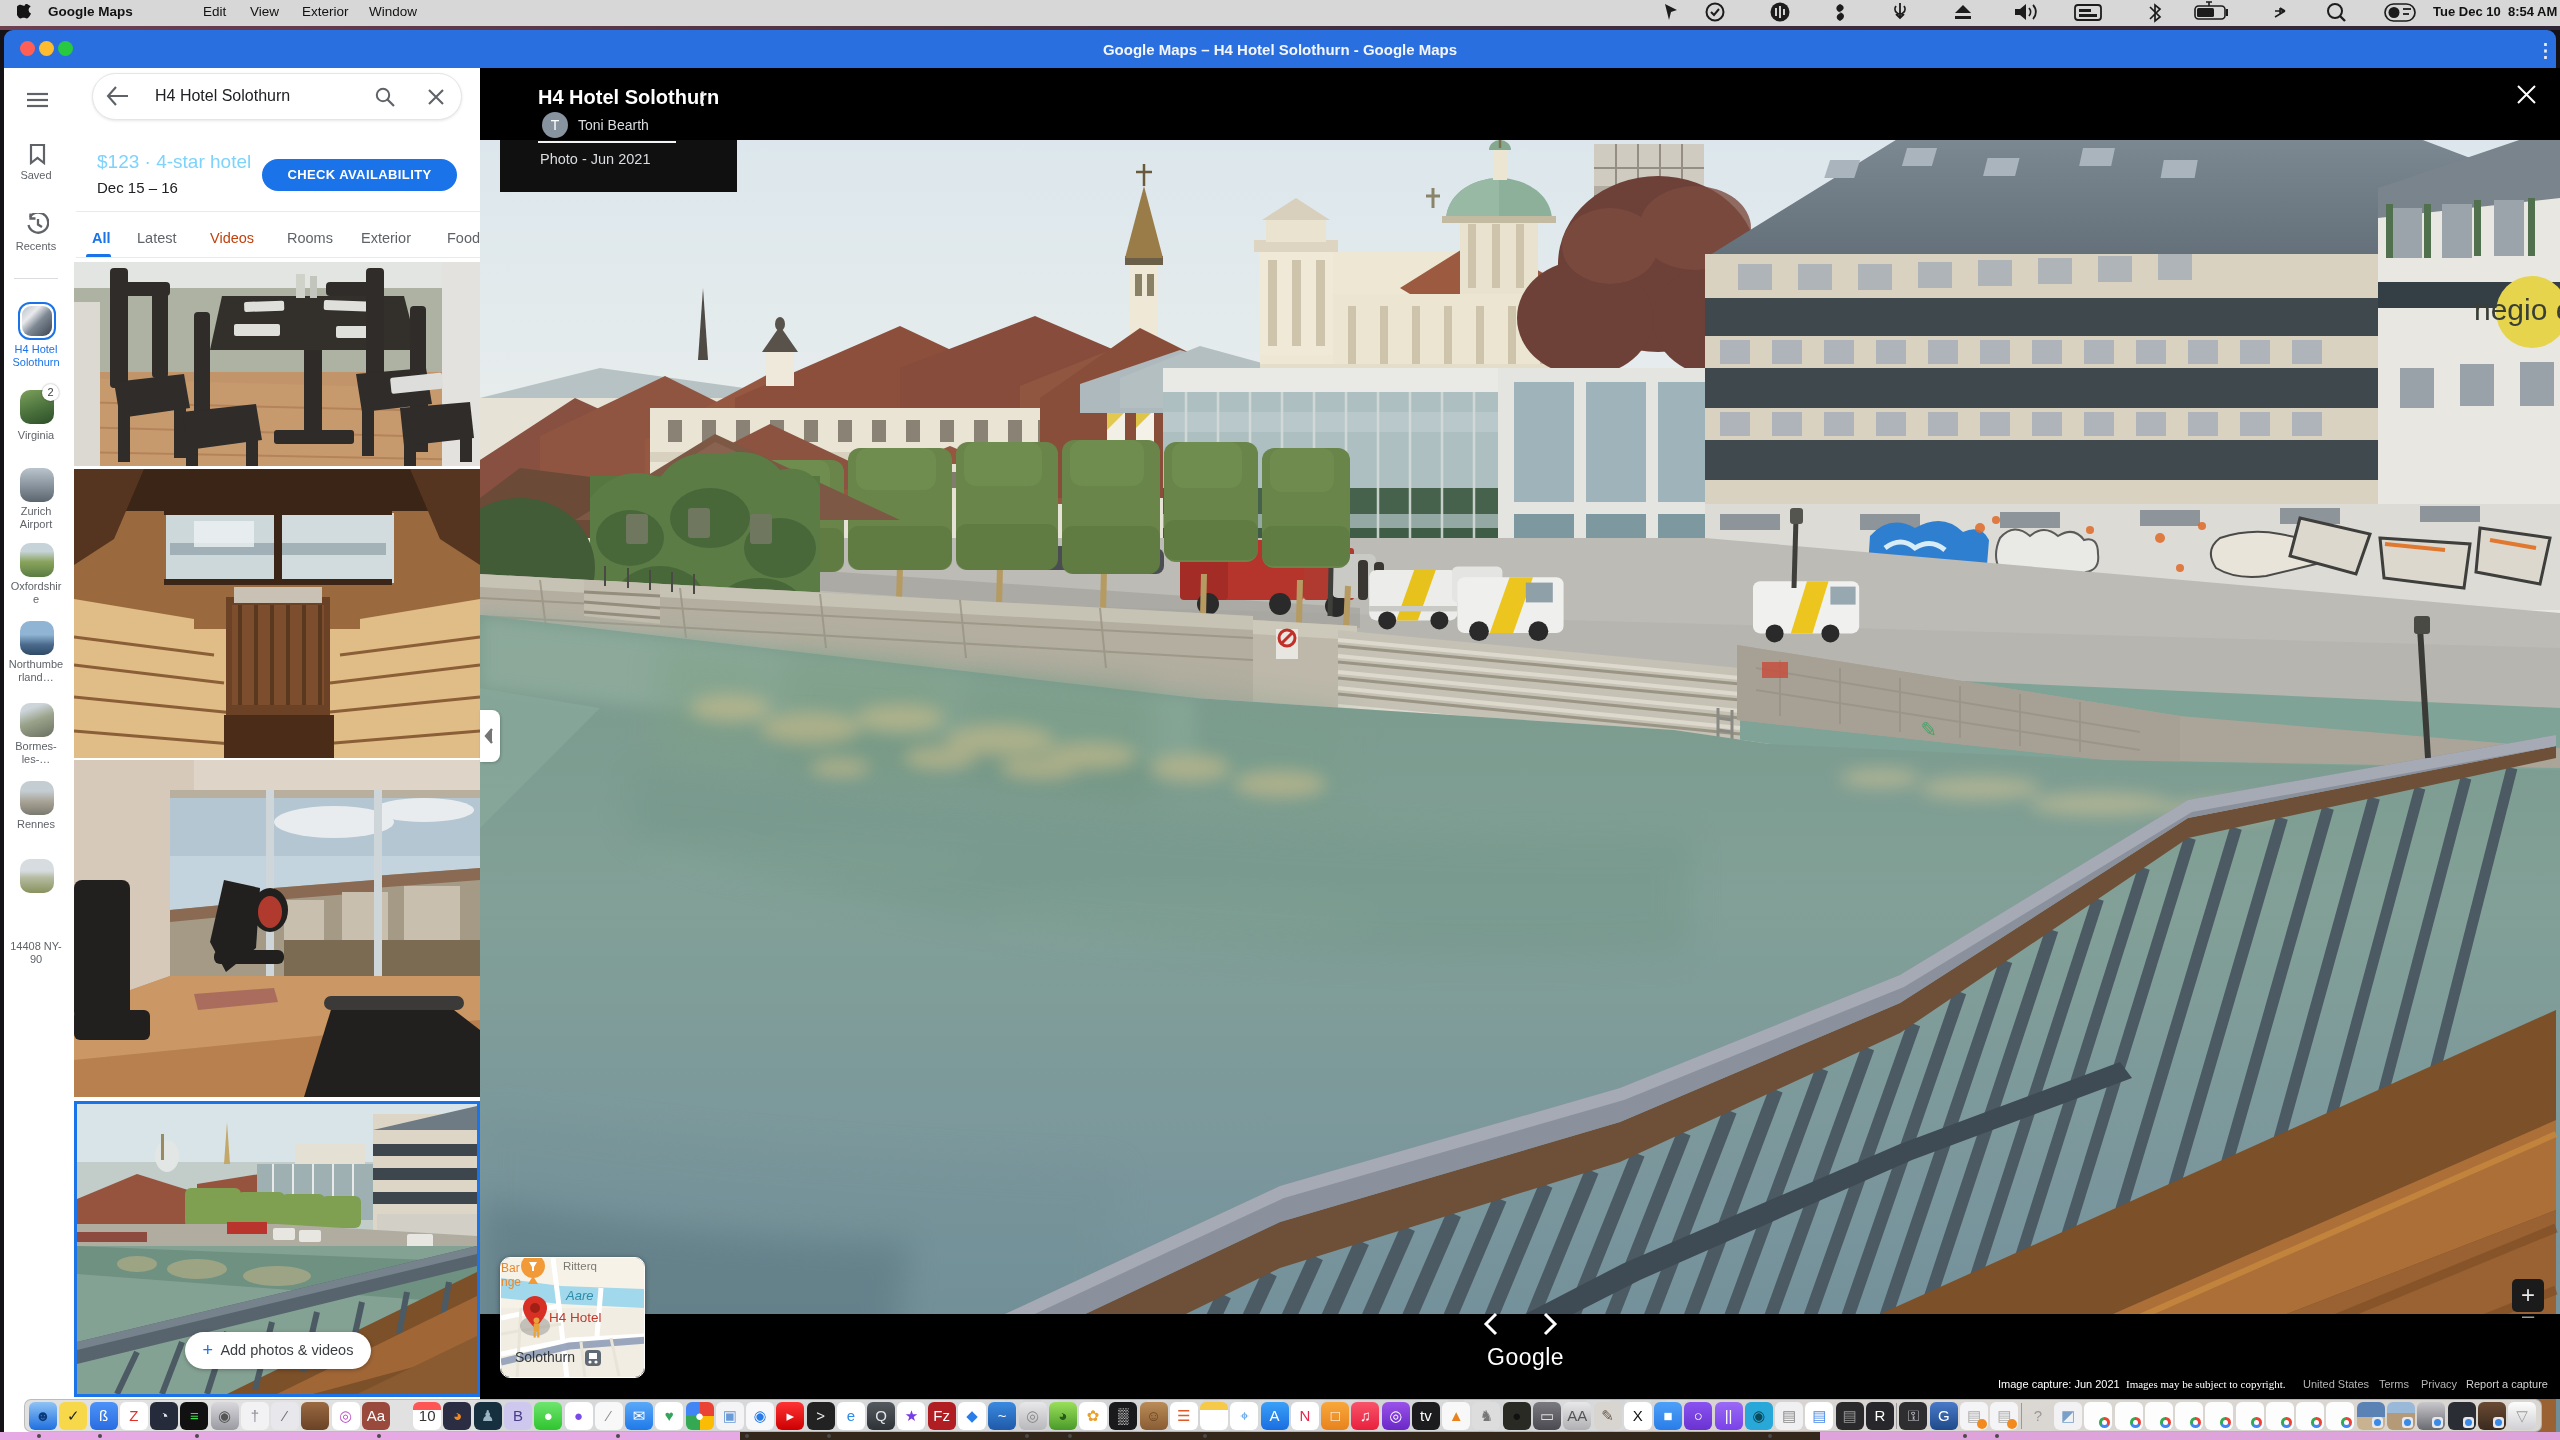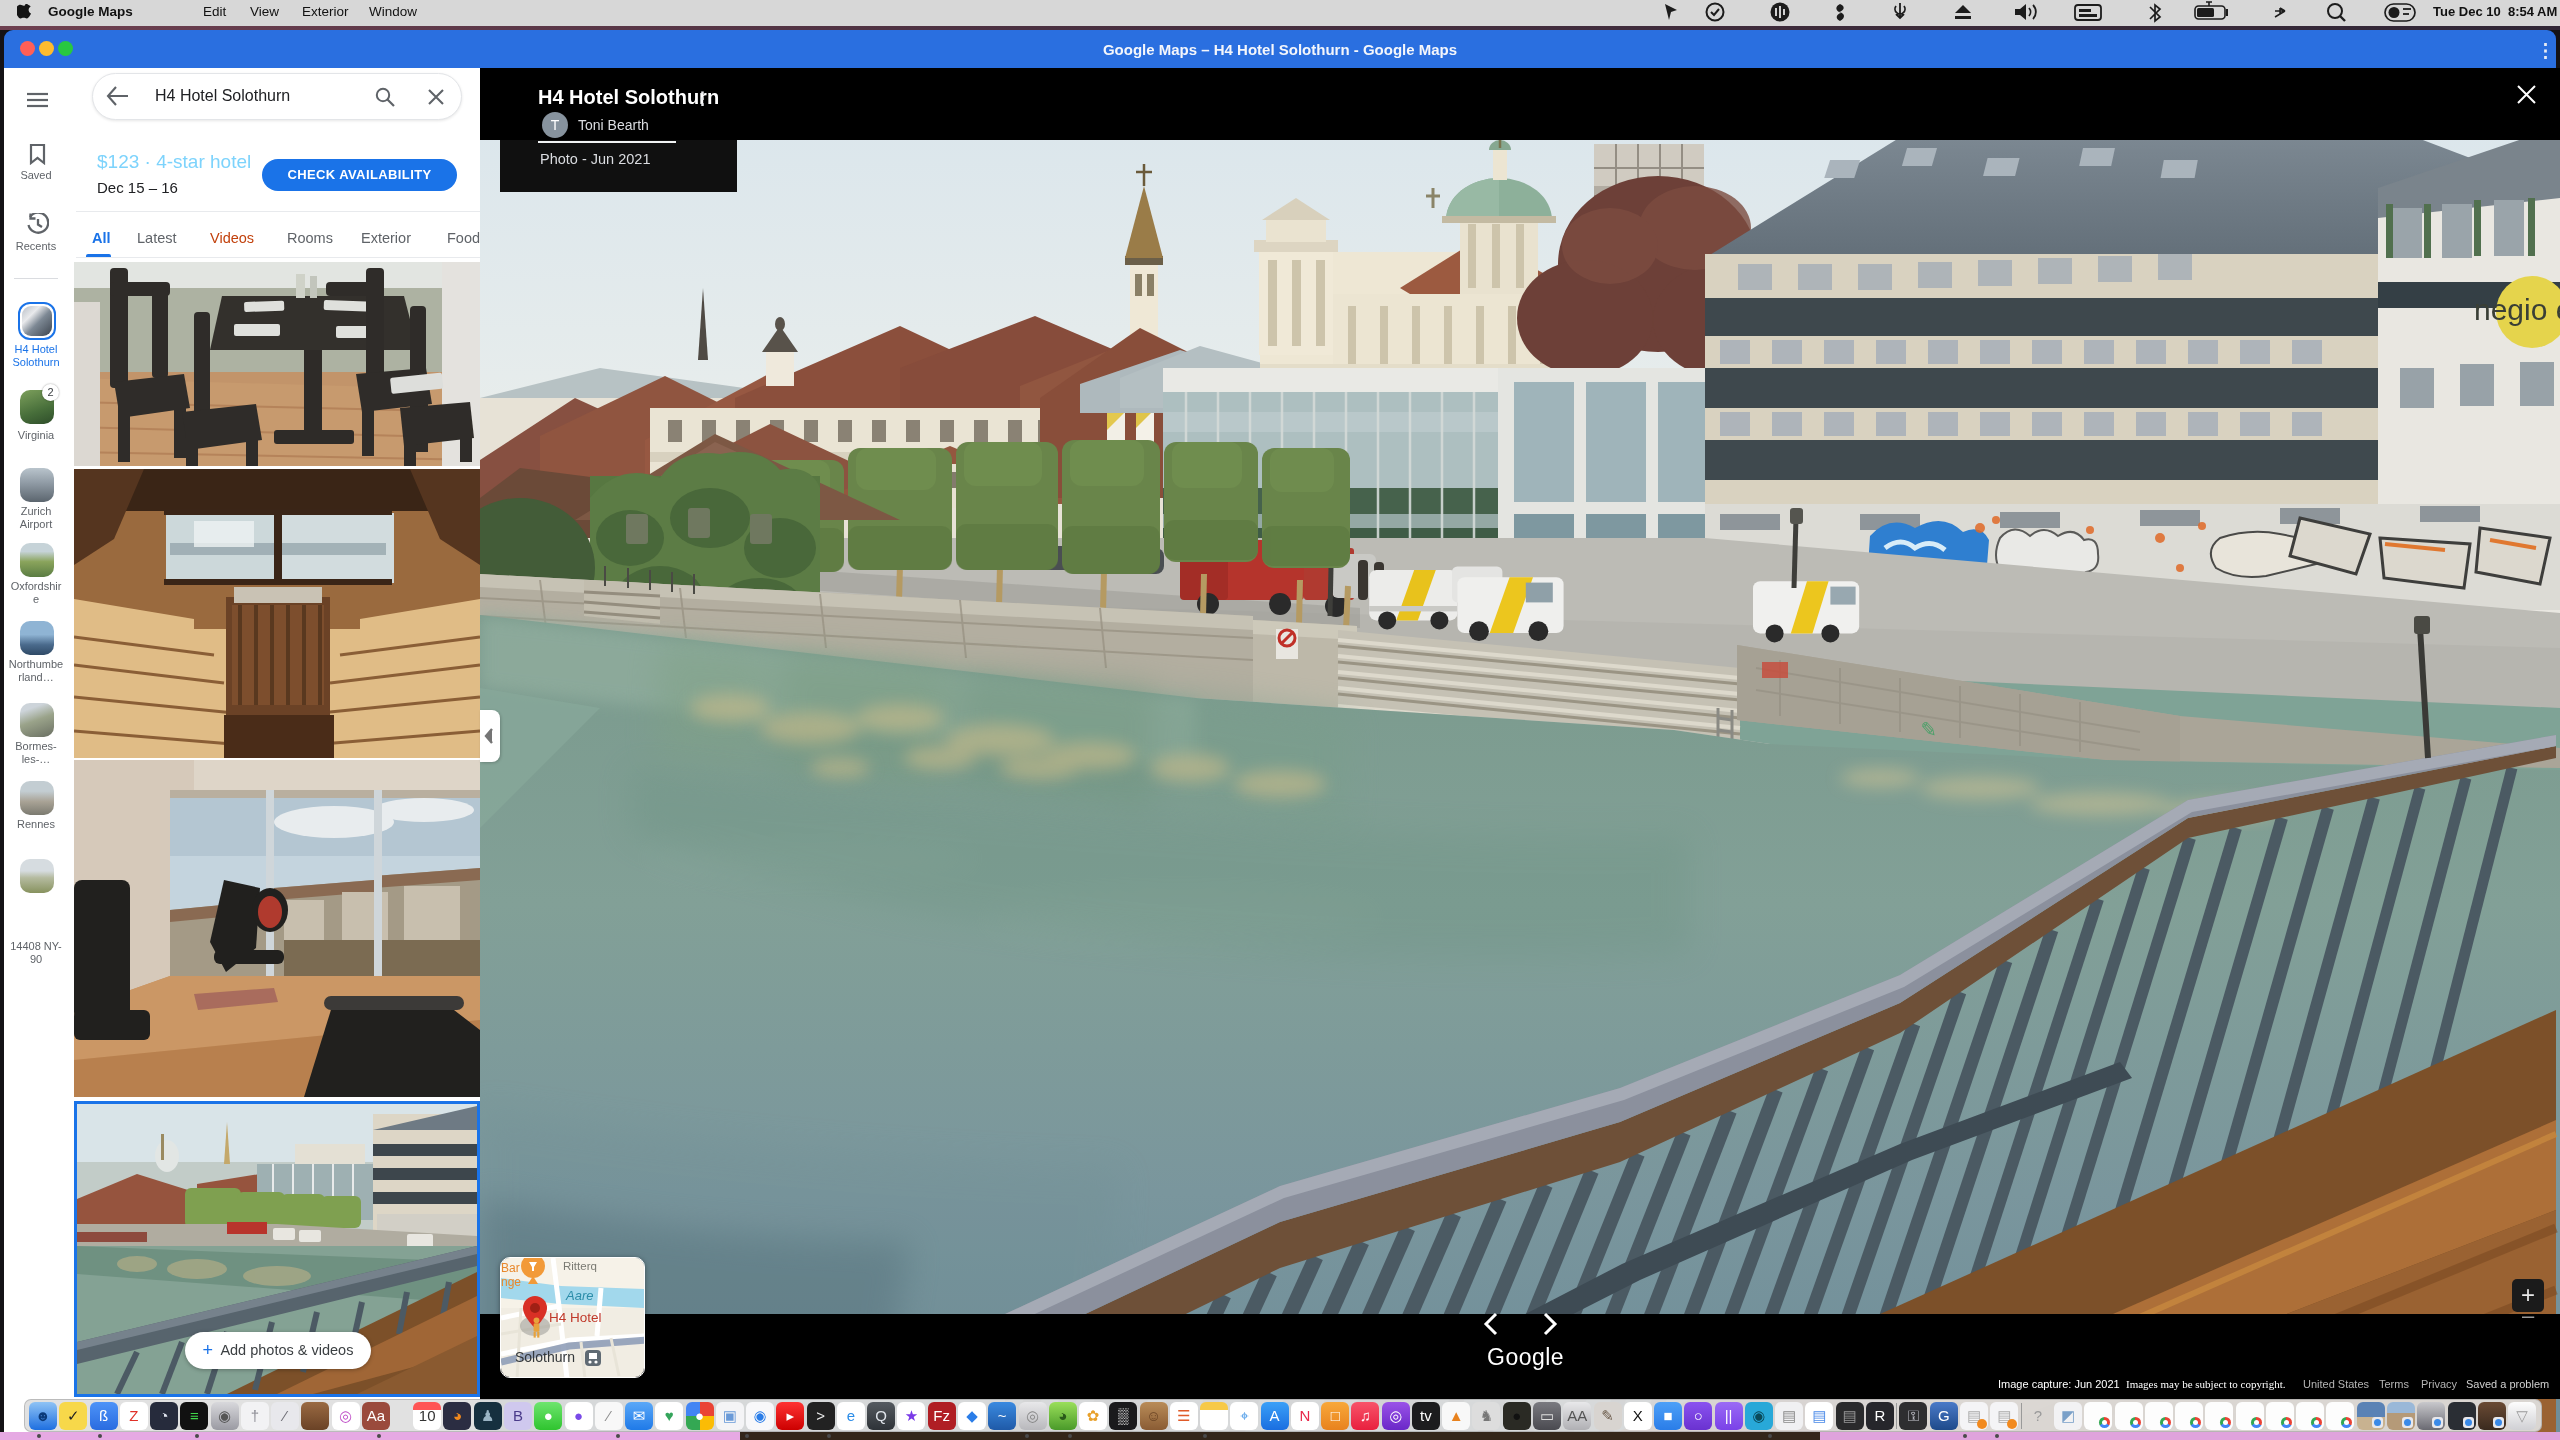--- a/index.html
+++ b/index.html
@@ -1055,21 +1055,21 @@
 <div class="abs" style="left:1487px; top:1344px; color:#fff; font-size:23px; letter-spacing:.5px;">Google</div>
 
 <div class="abs" style="left:2512px; top:1279px; width:32px; height:33px; background:#1b1b1b; border-radius:5px; color:#e8e8e8; font-size:24px; text-align:center; line-height:31px;">+</div>
 <div class="abs" style="left:2512px; top:1313px; width:32px; height:10px; color:#9a9a9a; font-size:22px; text-align:center; line-height:6px;">–</div>
 
 <div class="abs" style="left:1998px; top:1378px; color:#fff; font-size:11px; white-space:nowrap;">Image capture: Jun 2021</div>
 <div class="abs" style="left:2126px; top:1378px; color:#fff; font-size:11px; white-space:nowrap;font-family:Liberation Serif, serif;">Images may be subject to copyright.</div>
 <div class="abs" style="left:2303px; top:1378px; color:#b4b4b4; font-size:11px; white-space:nowrap;">United States</div>
 <div class="abs" style="left:2379px; top:1378px; color:#b4b4b4; font-size:11px;">Terms</div>
 <div class="abs" style="left:2421px; top:1378px; color:#b4b4b4; font-size:11px;">Privacy</div>
-<div class="abs" style="left:2466px; top:1378px; color:#d0d0d0; font-size:11px; white-space:nowrap;">Saved a problem</div>
+<div class="abs" style="left:2466px; top:1378px; color:#d0d0d0; font-size:11px; white-space:nowrap;">Report a capture</div>
 
 <div class="abs" style="left:500px; top:1257px; width:145px; height:121px; border-radius:10px; overflow:hidden; box-shadow:0 1px 5px rgba(0,0,0,.4); border:1px solid #fff;">
 <svg width="145" height="121" viewBox="0 0 145 121">
   <rect width="145" height="121" fill="#f1ede3"></rect>
   <rect x="0" y="0" width="145" height="50" fill="#f6f2e8"></rect>
   <polygon points="0,20 60,28 145,31 145,50 60,46 0,40" fill="#a2d8ec"></polygon>
   <g stroke="#fff" stroke-width="5" fill="none">
     <path d="M52 0 L58 48 L66 121"></path>
     <path d="M0 60 L58 48"></path>
     <path d="M0 96 L70 82 L145 78"></path>

